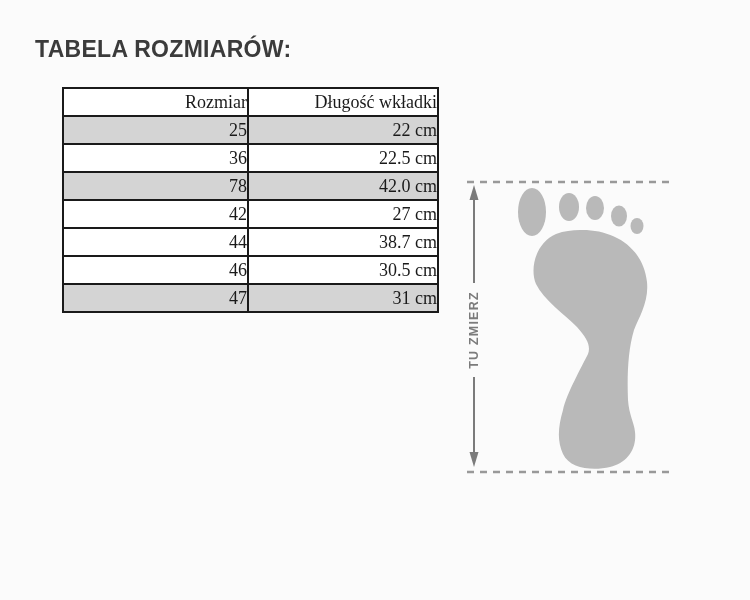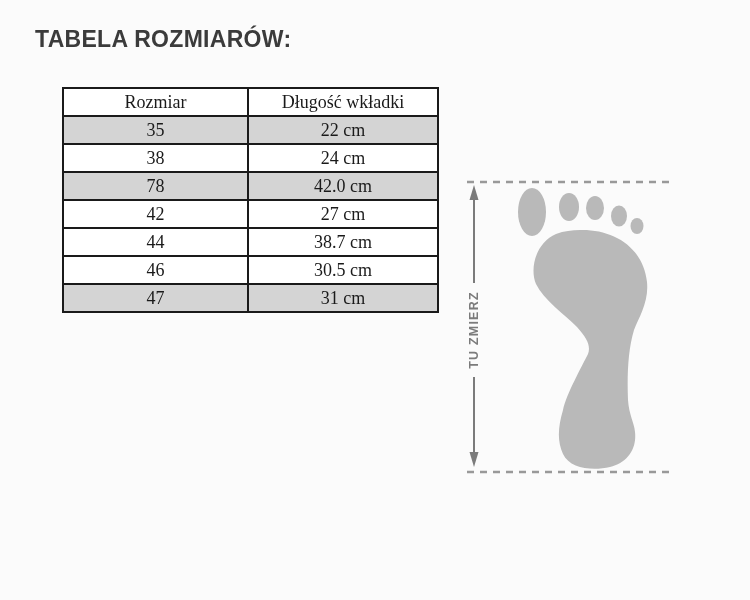--- a/index.html
+++ b/index.html
@@ -16,39 +16,39 @@
   * { margin: 0; padding: 0; box-sizing: border-box; }
   html, body {
     width: 750px; height: 600px;
     background: var(--bg);
     font-family: "Liberation Sans", sans-serif;
     overflow: hidden;
     position: relative;
   }
   .page-title {
     position: absolute;
-    left: 35px; top: 26px;
+    left: 35px; top: 36px;
     font-size: 23px;
     font-weight: 700;
     color: var(--title-color);
     letter-spacing: 0.3px;
   }
   .size-table {
     position: absolute;
     left: 62px; top: 87px;
     width: 375px;
     border-collapse: collapse;
     table-layout: fixed;
     font-family: "Liberation Serif", serif;
     font-size: 18px;
     color: var(--table-text);
   }
   .size-table th, .size-table td {
     border: 2px solid var(--table-border);
-    text-align: center;
+    text-align: right;
     vertical-align: middle;
     height: 28px;
     padding: 0;
     font-weight: 400;
     background: var(--cell-bg);
   }
   .size-table col.c1 { width: 185px; }
   .size-table col.c2 { width: 190px; }
   .size-table tr.stripe th, .size-table tr.stripe td { background: var(--stripe); }
   .foot-diagram {
@@ -75,26 +75,26 @@
       <col class="c2">
     </colgroup>
   <thead>
     <tr>
       <th>Rozmiar</th>
       <th>Długość wkładki</th>
     </tr>
   </thead>
   <tbody>
       <tr class="stripe">
-        <td>35</td>
+        <td>25</td>
         <td>22 cm</td>
       </tr>
       <tr>
-        <td>38</td>
-        <td>24 cm</td>
+        <td>36</td>
+        <td>22.5 cm</td>
       </tr>
       <tr class="stripe">
         <td>78</td>
         <td>42.0 cm</td>
       </tr>
       <tr>
         <td>42</td>
         <td>27 cm</td>
       </tr>
       <tr>

